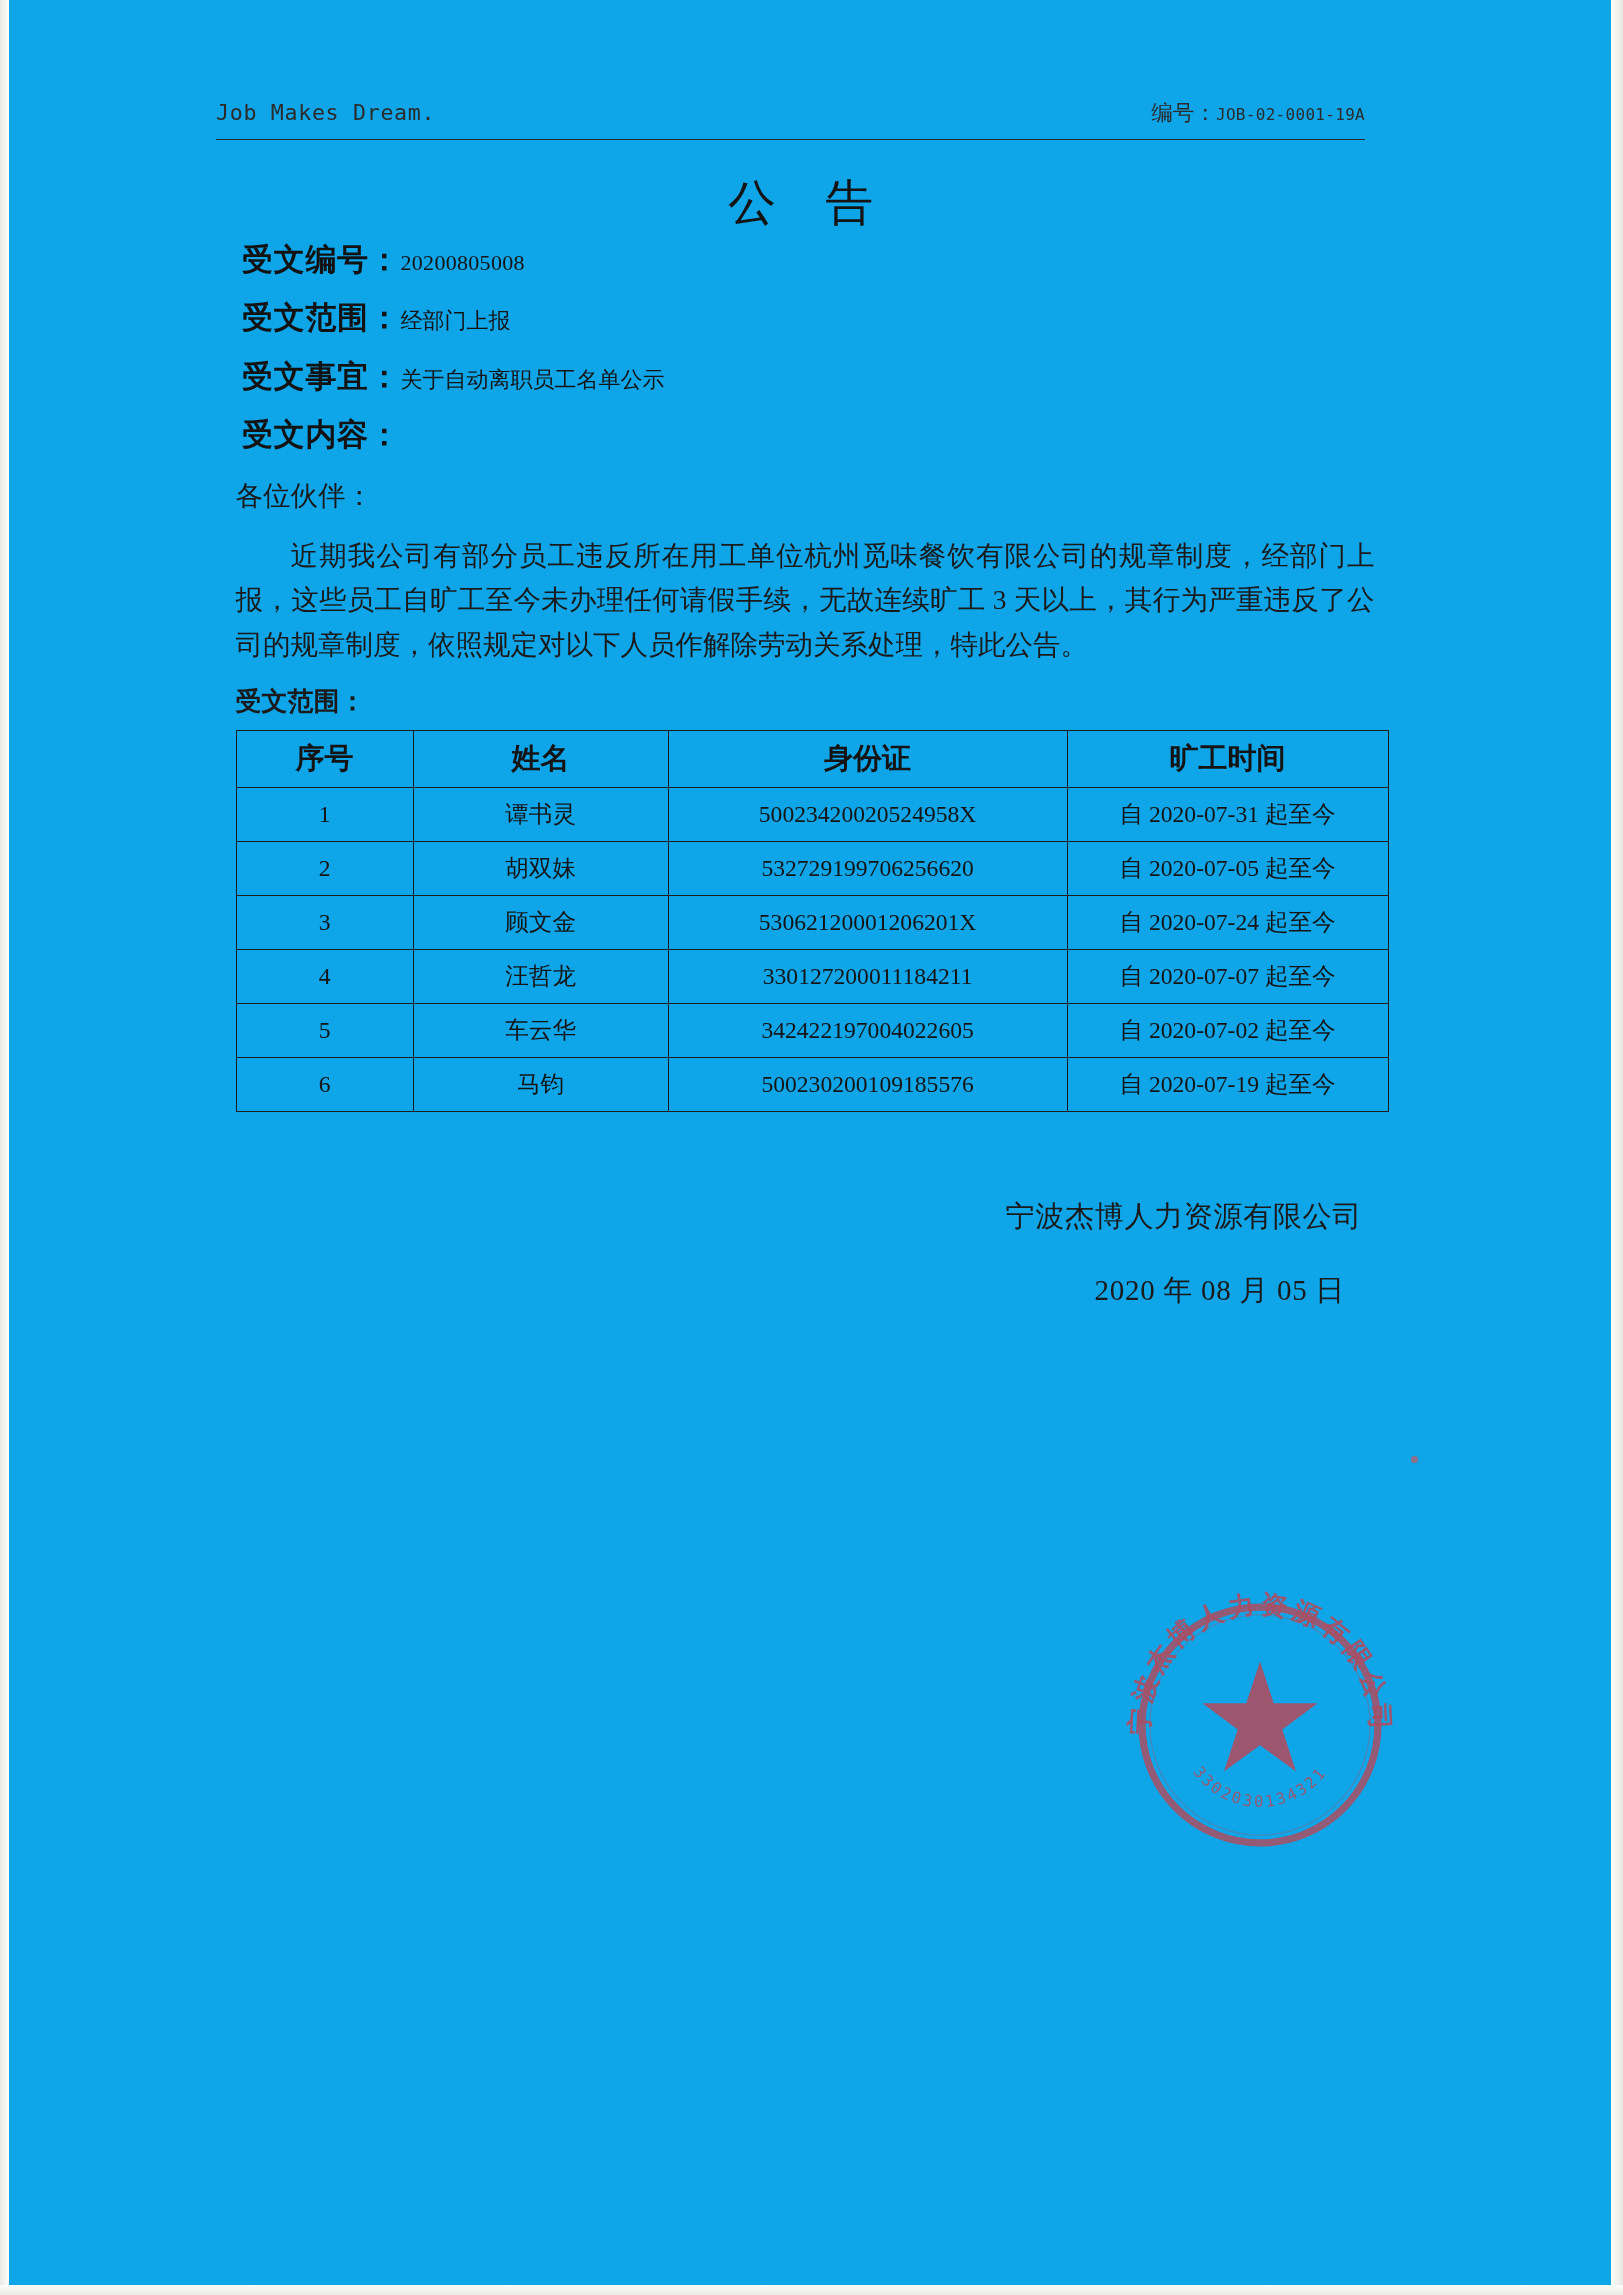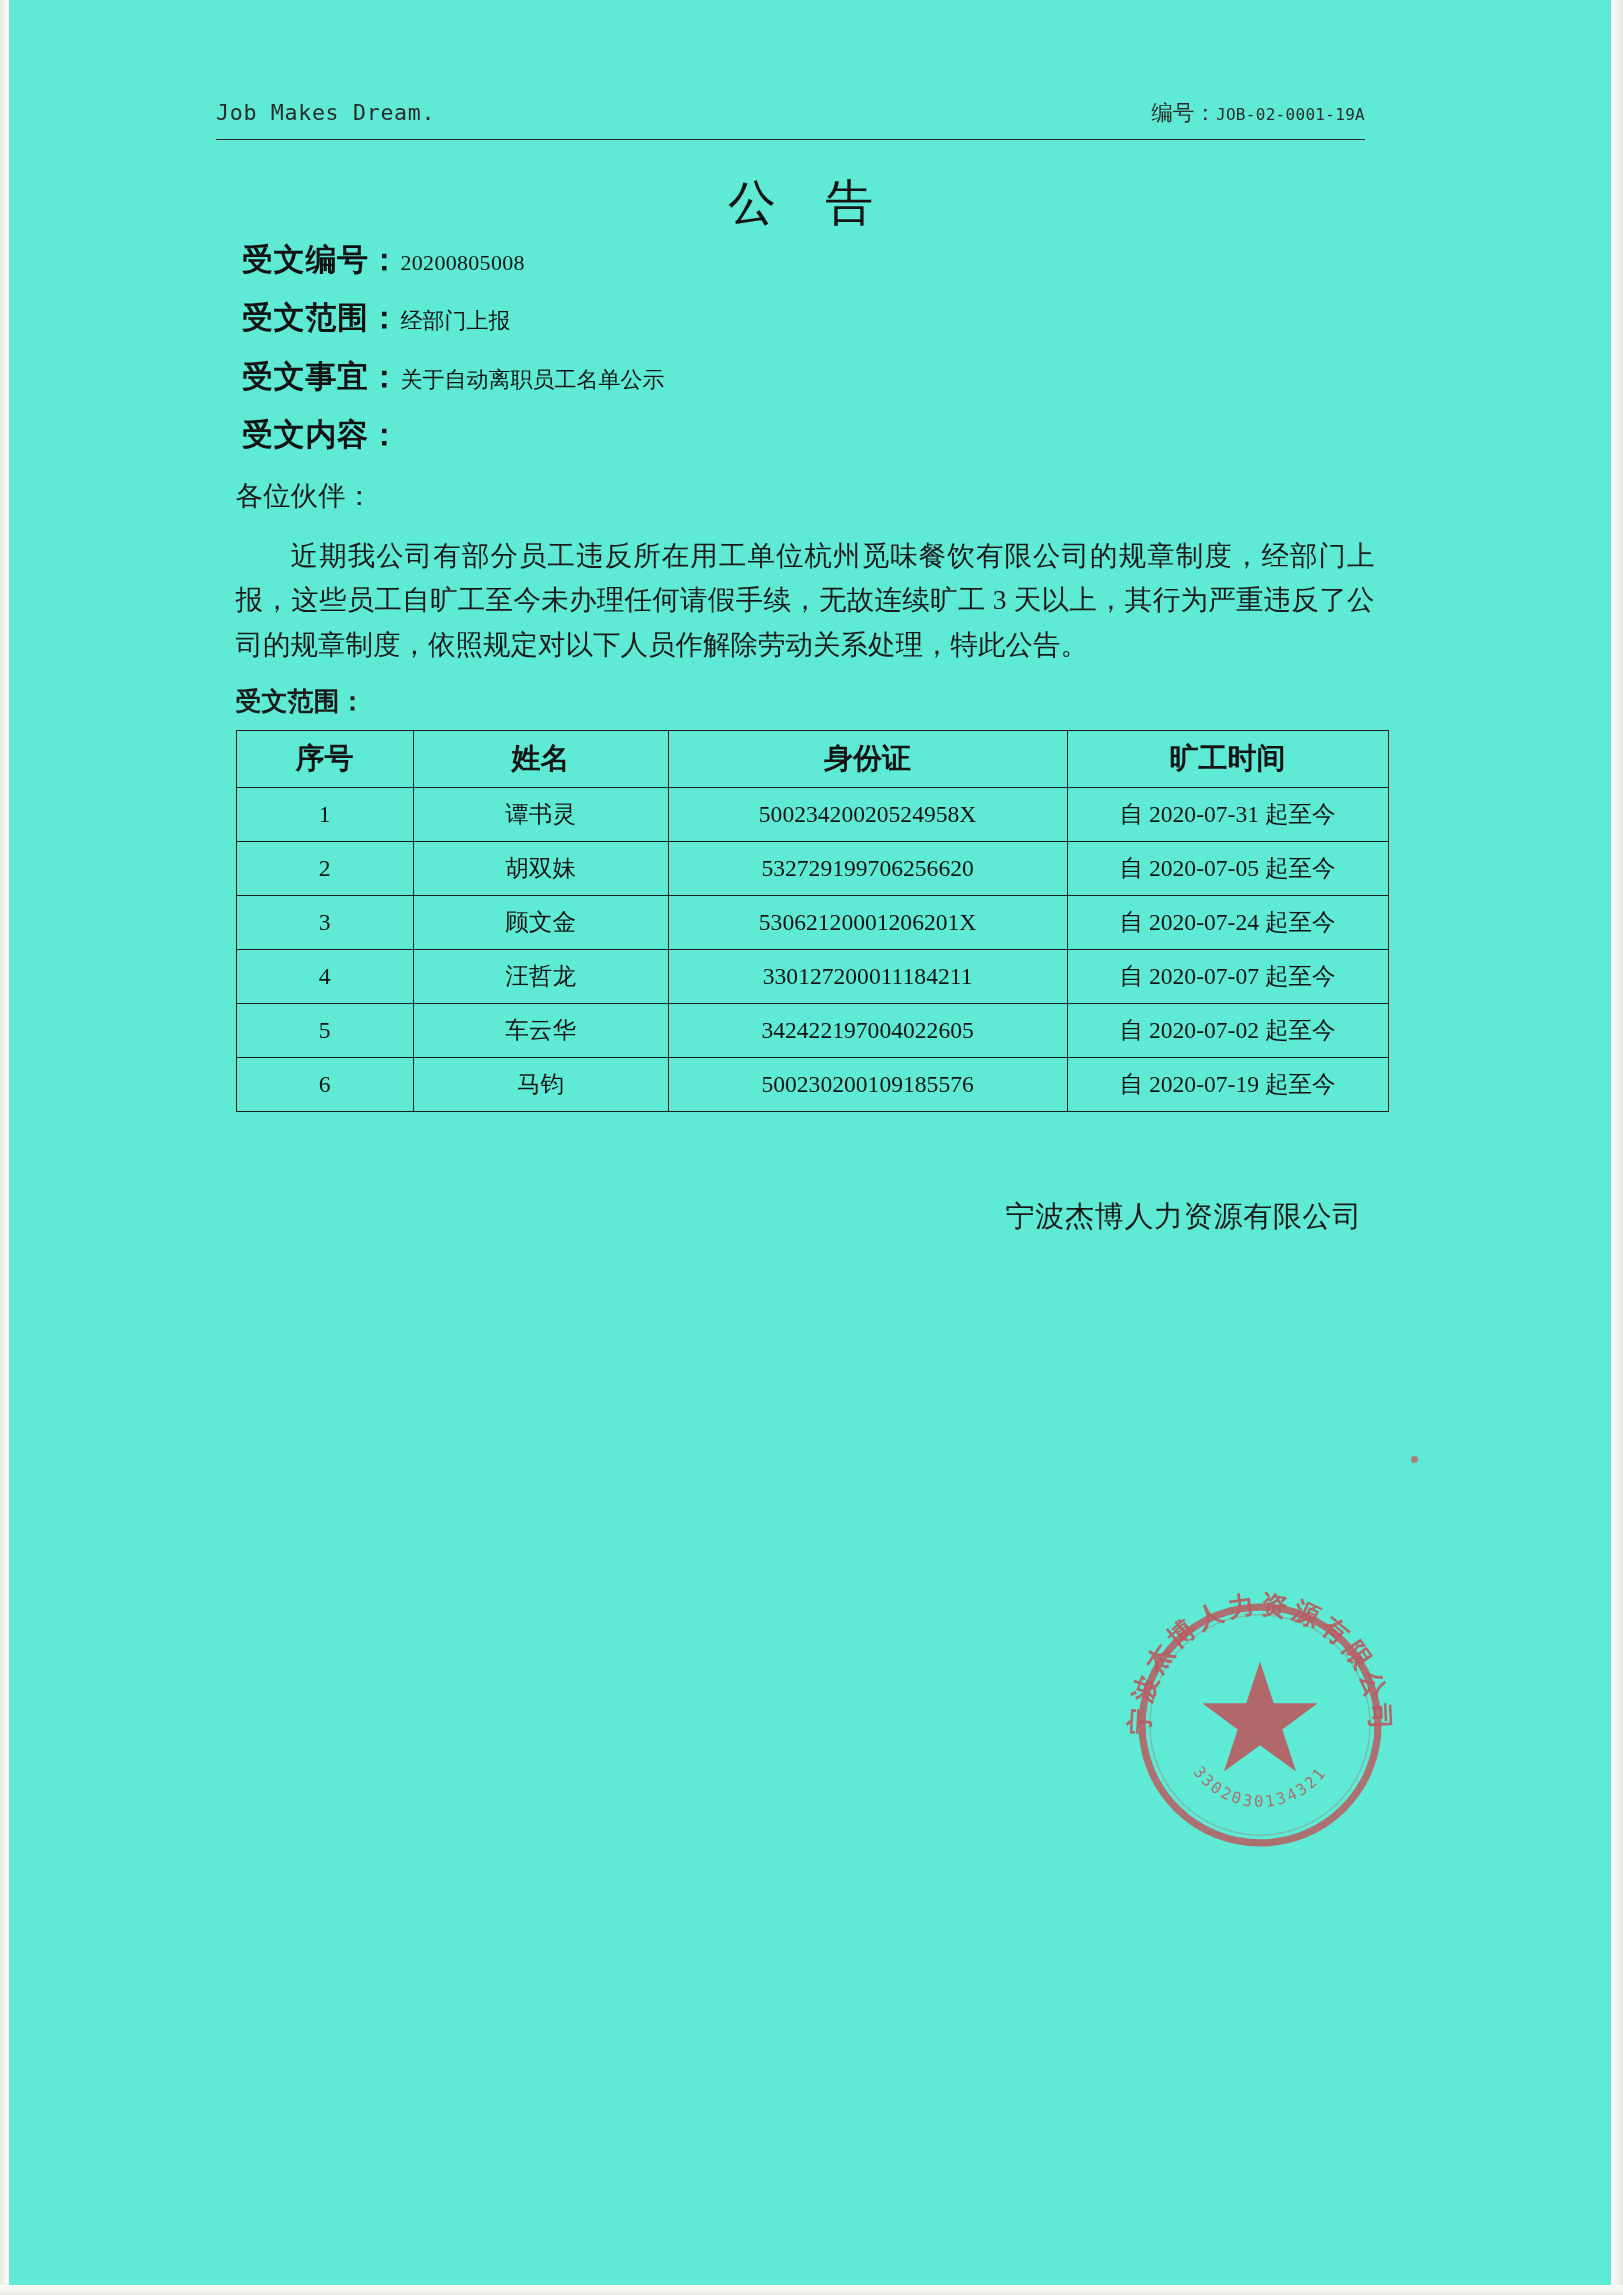--- a/index.html
+++ b/index.html
@@ -13,21 +13,21 @@
     position: relative;
     font-family: "Liberation Serif", "DejaVu Serif", serif;
     color: #1a1a1a;
     overflow: hidden;
   }
 
   
   .page {
     position: absolute;
     inset: 0;
-    background: #5eead4;
+    background: #0ea5e9;
   }
   .page-edge-left {
     position: absolute;
     left: 0; top: 0; bottom: 0;
     width: 9.2px;
     background: linear-gradient(to right, #e9e9e4, #fdfdfb);
   }
   .page-edge-right {
     position: absolute;
     right: 0; top: 0; bottom: 0;
@@ -291,20 +291,21 @@
           <td>6</td>
           <td>马钧</td>
           <td>500230200109185576</td>
           <td>自 2020-07-19 起至今</td>
         </tr>
       </tbody>
     </table>
 
     <div class="sign-block">
       <div class="sign-company">宁波杰博人力资源有限公司</div>
+      <div class="sign-date">2020 年 08 月 05 日</div>
     </div>
 
   </div>
 
   <div class="seal">
     <svg width="308" height="308" viewBox="0 0 470 470" xmlns="http://www.w3.org/2000/svg">
       <defs>
         <path id="sealTopArc" d="M 65,235 A 170,170 0 0 1 405,235"></path>
         <path id="sealBotArc" d="M 110,235 A 125,125 0 0 0 360,235"></path>
       </defs>

